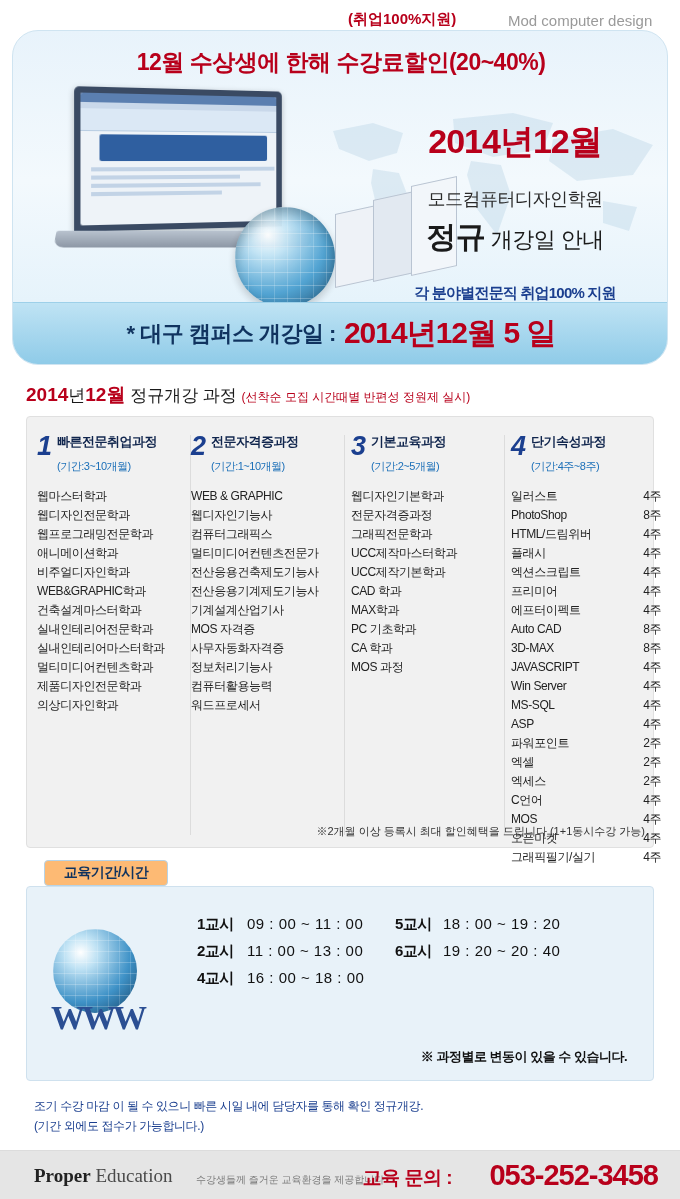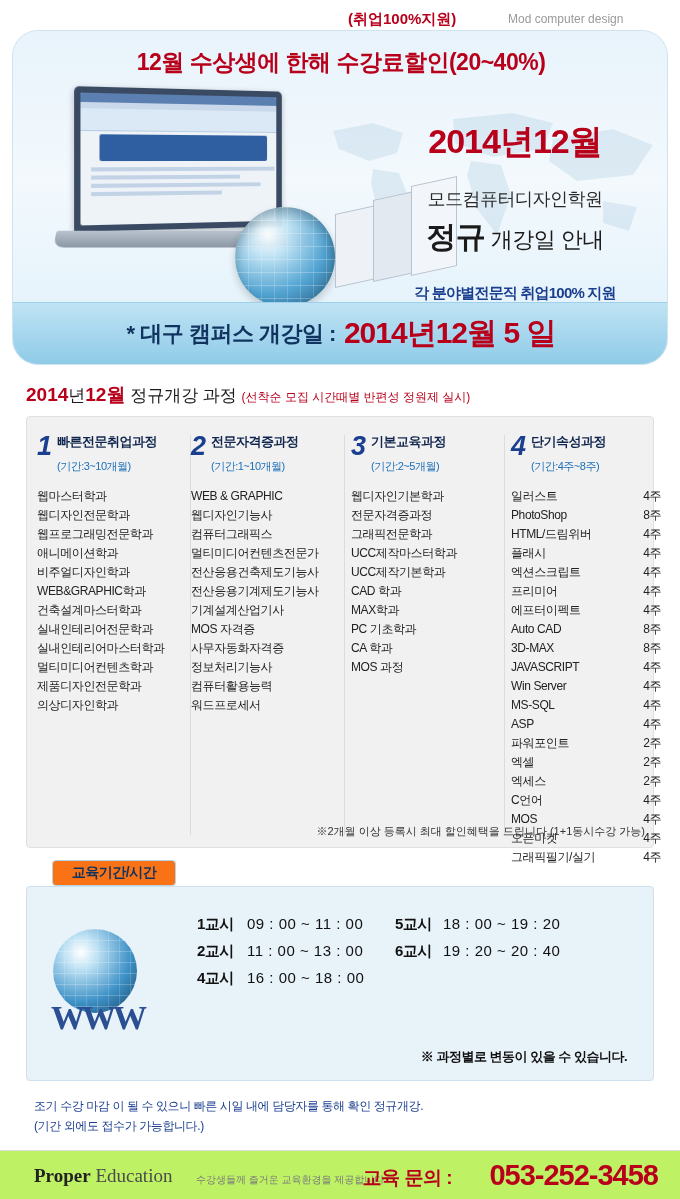--- a/index.html
+++ b/index.html
@@ -16,21 +16,21 @@
   
   .topstrip {
     position: absolute; top: 6px; left: 0; width: 680px; height: 26px;
   }
   .topstrip .support {
     position: absolute; left: 348px; top: 4px;
     font-size: 15px; font-weight: bold; color: #b8001b;
   }
   .topstrip .modtext {
     position: absolute; left: 508px; top: 6px;
-    font-size: 12px; color: #9a9a9a;
+    font-size: 15px; color: #9a9a9a;
   }
 
   
   .hero {
     position: absolute; top: 30px; left: 12px;
     width: 656px; height: 335px;
     border-radius: 26px;
     background: linear-gradient(to bottom, #e8f3fb 0%, #f3f9fd 45%, #dff0fa 100%);
     border: 1px solid #cfe4f1;
     overflow: hidden;
@@ -138,23 +138,23 @@
   }
   .clist { padding: 0; }
   .dur { color: #222; }
   .note {
     position: absolute; right: 8px; bottom: 8px;
     font-size: 11px; color: #333;
   }
 
   
   .sched-tab {
-    position: absolute; top: 860px; left: 52px;
+    position: absolute; top: 860px; left: 44px;
     width: 124px; height: 26px;
-    background: #f97316; border: 1px solid #b7d3e6; border-radius: 4px;
+    background: #fdba74; border: 1px solid #b7d3e6; border-radius: 4px;
     display: flex; align-items: center; justify-content: center;
     font-size: 14px; font-weight: bold; color: #10335f; letter-spacing:-0.5px;
   }
   .sched {
     position: absolute; top: 886px; left: 26px;
     width: 628px; height: 195px;
     background: #e8f2f9; border: 1px solid #cfe1ee; border-radius: 4px;
   }
   .sched .globe2 {
     position: absolute; left: 26px; top: 42px; width: 84px; height: 84px;
@@ -182,21 +182,21 @@
     position: absolute; right: 26px; bottom: 14px;
     font-size: 13px; font-weight: bold; color: #111; letter-spacing:-0.5px;
   }
 
   
   .fn1 { position: absolute; top: 1098px; left: 34px; font-size: 12px; color: #1b3f8f; letter-spacing:-0.4px;}
   .fn2 { position: absolute; top: 1118px; left: 34px; font-size: 12px; color: #1b3f8f; letter-spacing:-0.4px;}
 
   .footbar {
     position: absolute; top: 1150px; left: 0; width: 680px; height: 49px;
-    background: #bef264; border-top: 1px solid #dcdcdc;
+    background: #e5e5e5; border-top: 1px solid #dcdcdc;
   }
   .brand {
     position: absolute; left: 34px; top: 14px;
     font-size: 19px; color: #4a4a4a; font-family: "Liberation Serif", serif;
   }
   .brand b { color:#222; }
   .brand-sub {
     position: absolute; left: 196px; top: 22px;
     font-size: 10px; color: #7a7a7a;
   }

